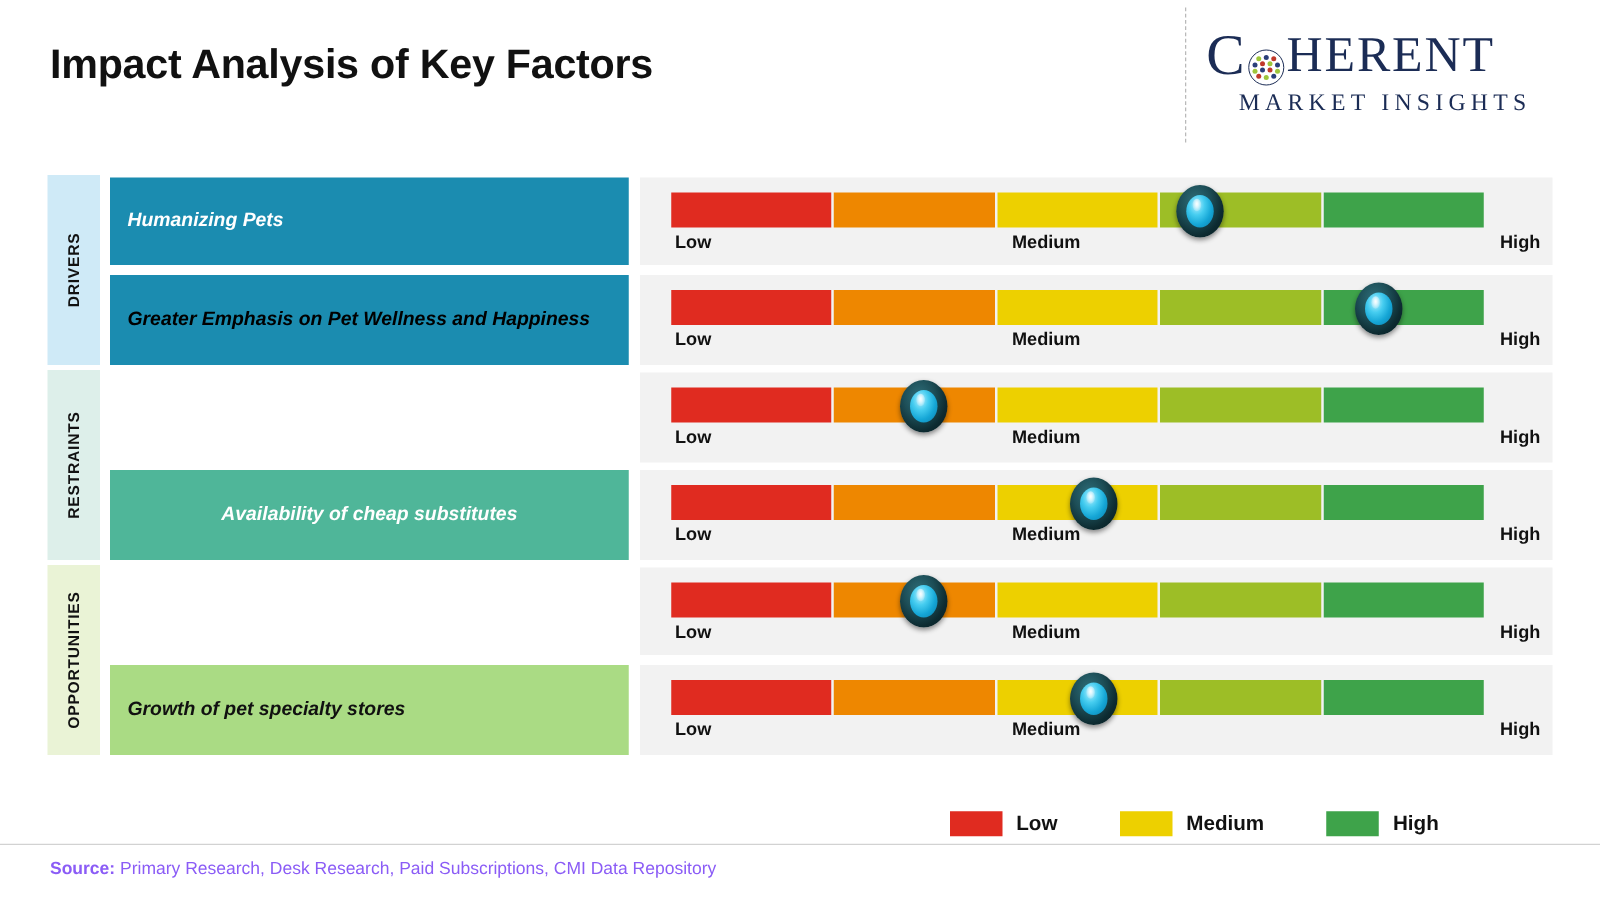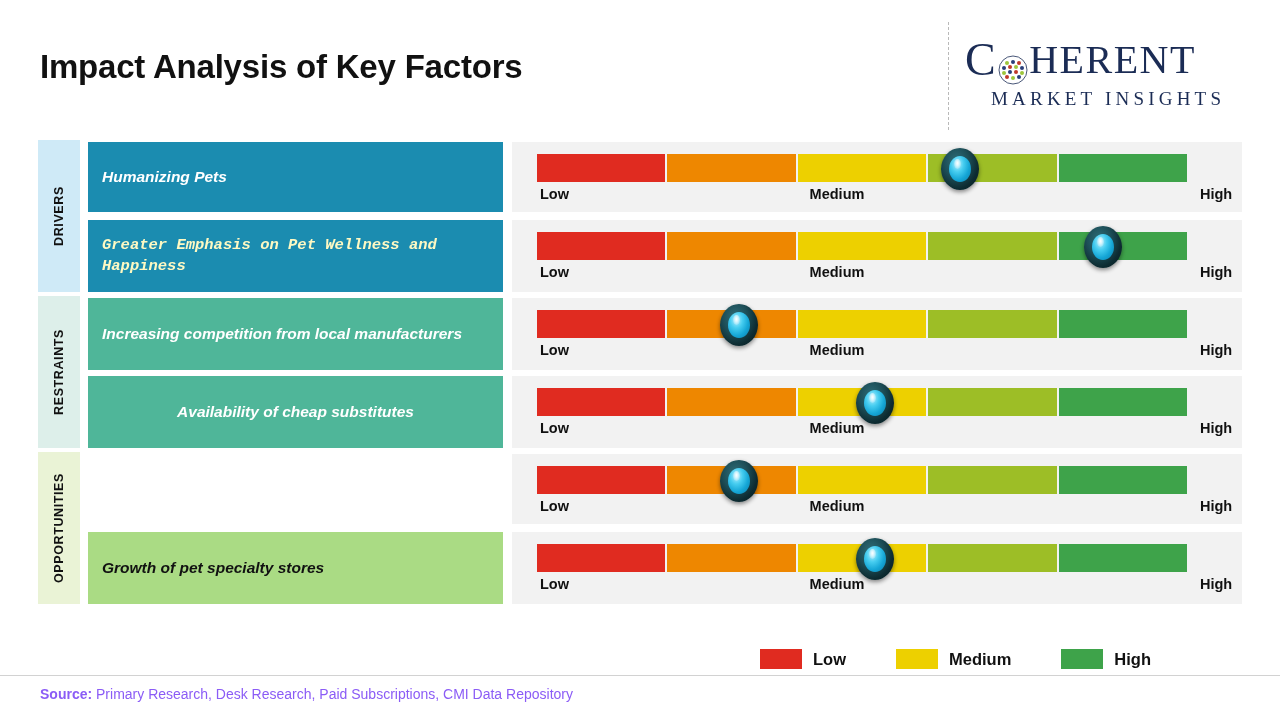--- a/index.html
+++ b/index.html
@@ -5,21 +5,21 @@
   * { box-sizing: border-box; margin: 0; padding: 0; }
   html, body {
     width: 1280px; height: 720px;
     background: #ffffff;
     font-family: "Liberation Sans", sans-serif;
     overflow: hidden;
   }
   .page { position: relative; width: 1280px; height: 720px; background:#fff; }
 
   
-  .header { position: absolute; left: 0; top: 16px; width: 1048px; height: 130px; }
+  .header { position: absolute; left: 0; top: 0; width: 1048px; height: 130px; }
   .title-main {
     position: absolute; left: 40px; top: 32px;
     font-size: 33px; font-weight: bold; color: #111111;
     letter-spacing: -0.2px; white-space: nowrap;
   }
   .title-sub {
     position: absolute; left: 40px; top: 86px;
     font-size: 30px; font-weight: normal; color: #111111;
     letter-spacing: -0.1px; white-space: nowrap;
   }
@@ -184,41 +184,38 @@
         <div class="gauge-label gl-low">Low</div>
         <div class="gauge-label gl-med">Medium</div>
         <div class="gauge-label gl-high">High</div>
         <div class="marker" title="Medium-High" style="left: 447.5px;">
           <div class="ring"></div>
           <div class="dome"></div>
           <div class="glint"></div>
         </div>
       </div>
       <div class="factor-cell" style="top: 80px; height: 72px; background: rgb(27, 140, 176);">
-        <div class="factor-text" style="color: #fef9c3; font-family: Liberation Mono, monospace;">Greater Emphasis on Pet Wellness and Happiness</div>
+        <div class="factor-text" style="color: #000000;">Greater Emphasis on Pet Wellness and Happiness</div>
       </div>
       <div class="gauge-panel" style="top: 80px; height: 72px; background: rgb(242, 242, 242);">
         <div class="gauge-bar">
           <div class="seg" style="background: rgb(224, 43, 32);"></div>
           <div class="seg" style="background: rgb(238, 135, 0);"></div>
           <div class="seg" style="background: rgb(237, 208, 0);"></div>
           <div class="seg" style="background: rgb(157, 190, 38);"></div>
           <div class="seg" style="background: rgb(62, 163, 74);"></div>
         </div>
         <div class="gauge-label gl-low">Low</div>
         <div class="gauge-label gl-med">Medium</div>
         <div class="gauge-label gl-high">High</div>
         <div class="marker" title="High" style="left: 590.5px;">
           <div class="ring"></div>
           <div class="dome"></div>
           <div class="glint"></div>
         </div>
-      </div>
-      <div class="factor-cell" style="top: 158px; height: 72px; background: rgb(79, 182, 153);">
-        <div class="factor-text" style="color: rgb(255, 255, 255);">Increasing competition from local manufacturers</div>
       </div>
       <div class="gauge-panel" style="top: 158px; height: 72px; background: rgb(242, 242, 242);">
         <div class="gauge-bar">
           <div class="seg" style="background: rgb(224, 43, 32);"></div>
           <div class="seg" style="background: rgb(238, 135, 0);"></div>
           <div class="seg" style="background: rgb(237, 208, 0);"></div>
           <div class="seg" style="background: rgb(157, 190, 38);"></div>
           <div class="seg" style="background: rgb(62, 163, 74);"></div>
         </div>
         <div class="gauge-label gl-low">Low</div>

